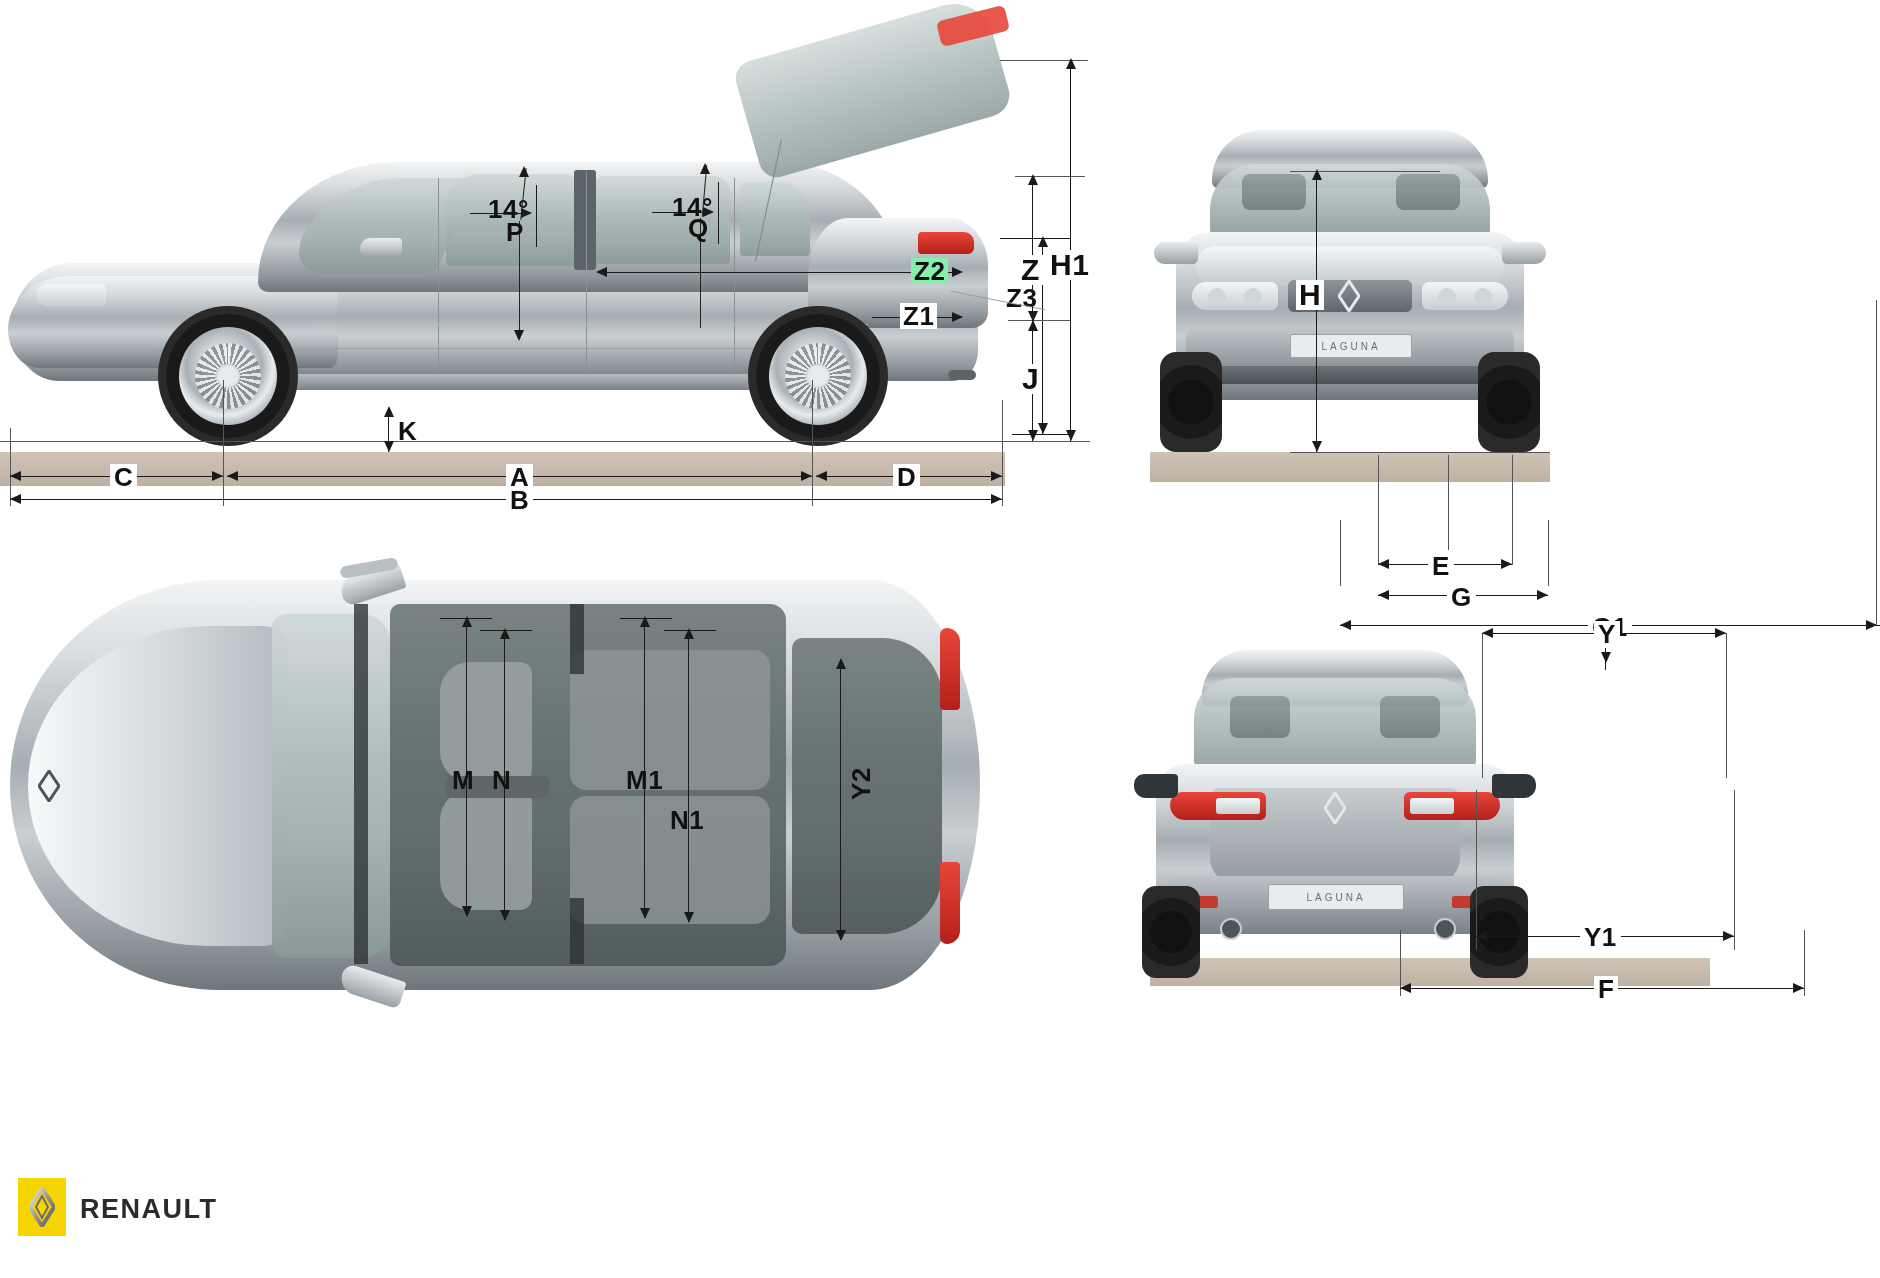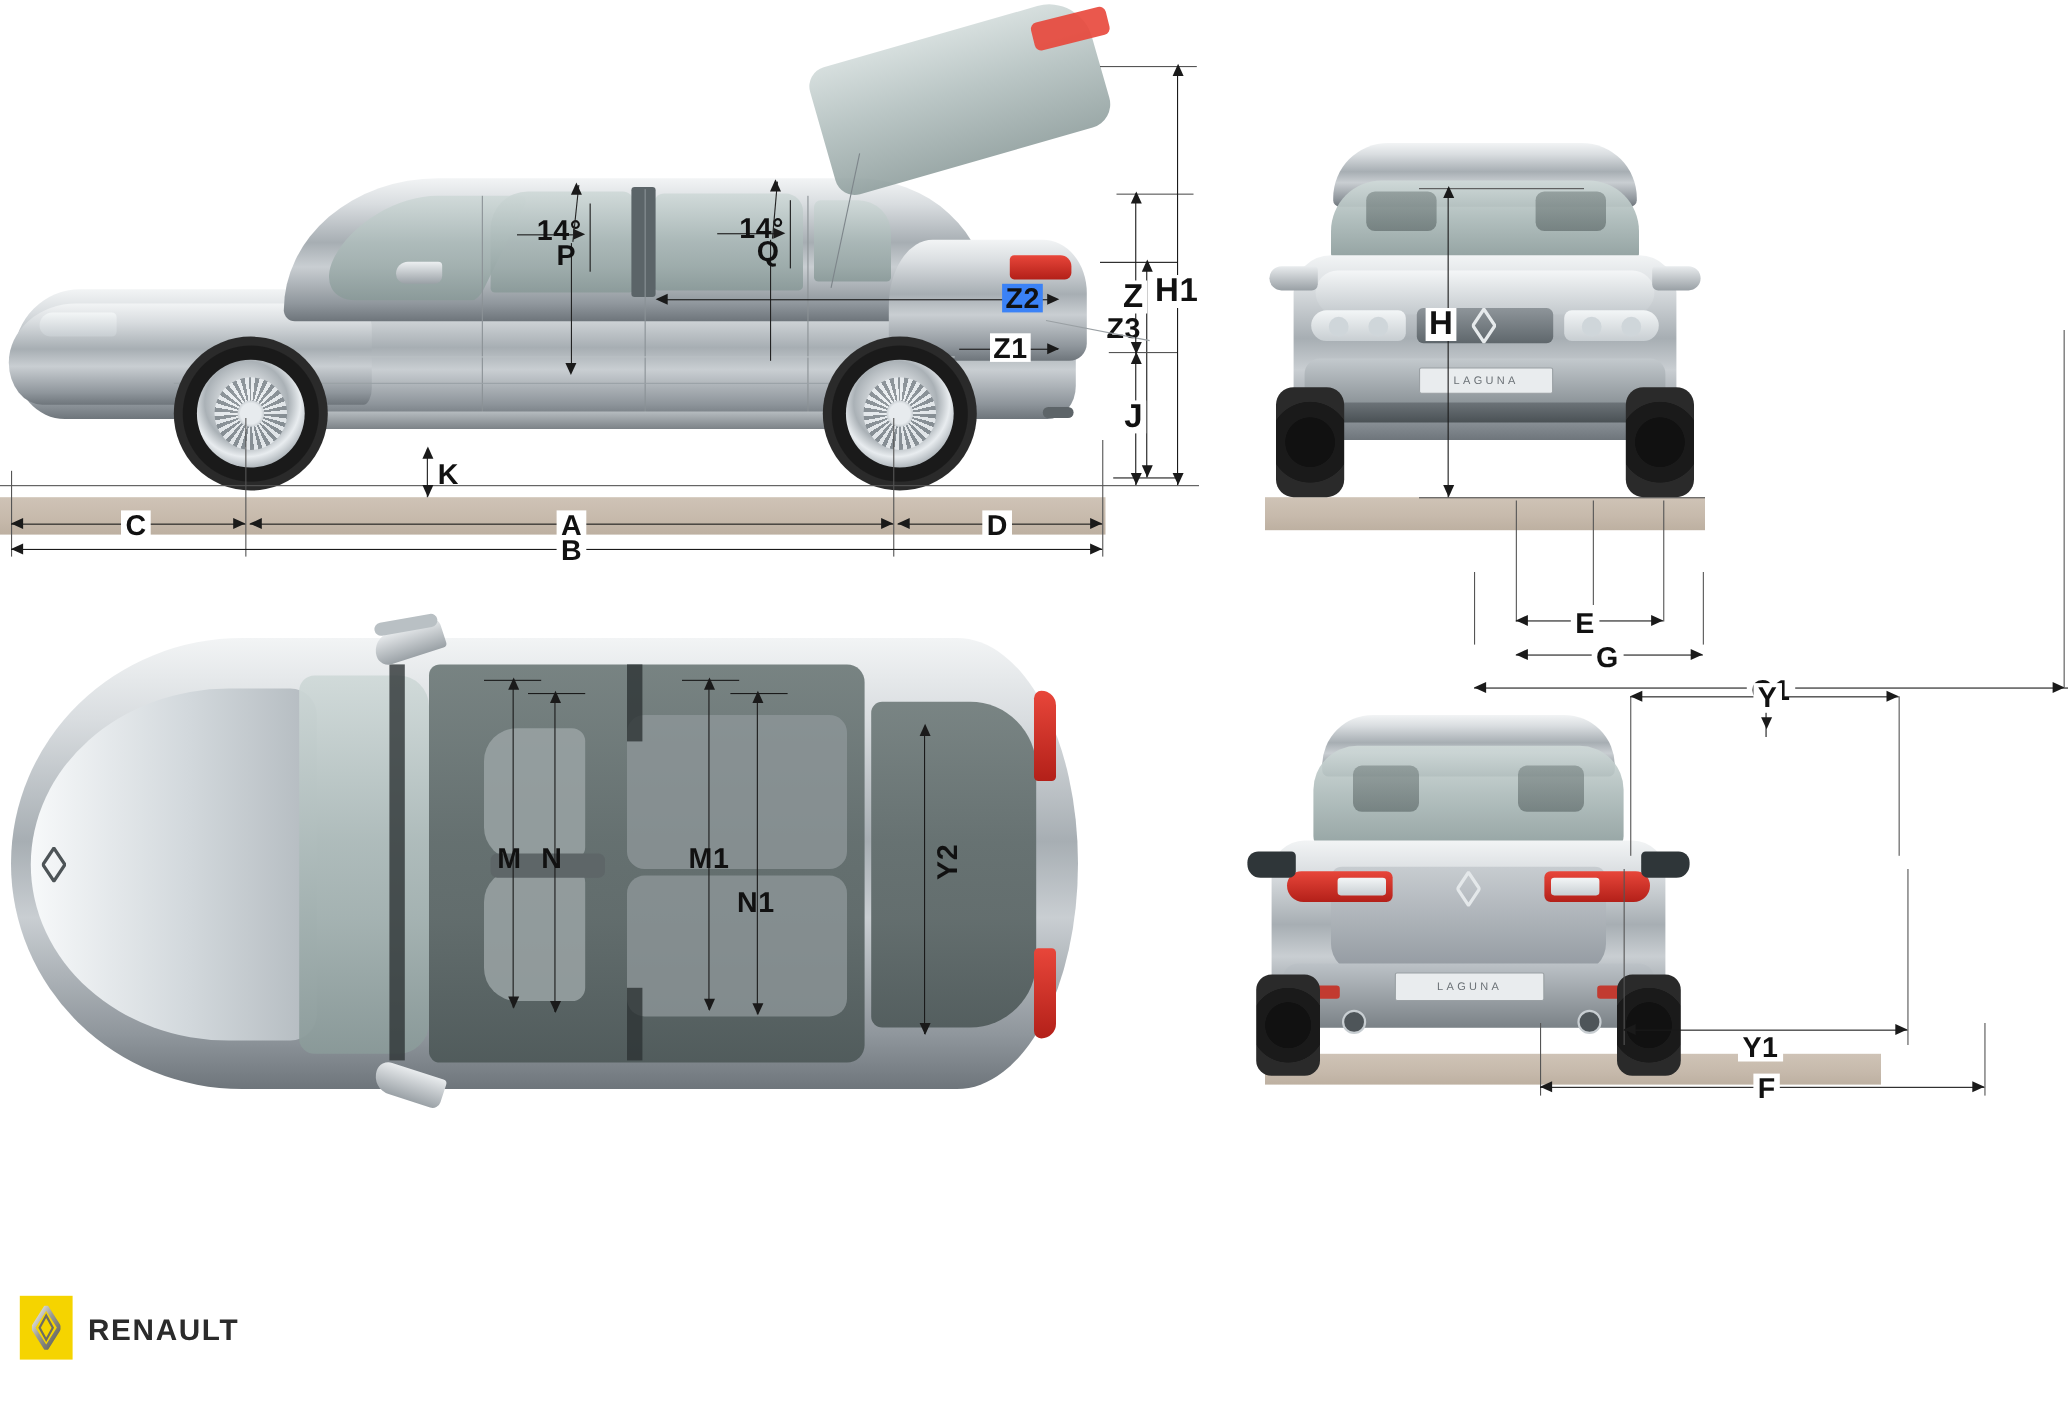--- a/index.html
+++ b/index.html
@@ -146,21 +146,21 @@
       <div class="vline" style="left:700px;top:218px;height:110px;background:#222;"></div>
       <div class="lbl md" style="left:688px;top:215px;">Q</div>
       <div class="vline" style="left:704px;top:165px;height:52px;background:#222;transform:rotate(5deg);"></div>
       <div class="arrU" style="left:700px;top:163px;"></div>
     </div>
 
     <div>
       <div class="hline" style="left:600px;top:272px;width:360px;background:#1a1a1a;"></div>
       <div class="arrL" style="left:596px;top:267px;"></div>
       <div class="arrR" style="left:952px;top:267px;"></div>
-      <div class="lbl md" style="left:911px;top:258px;background:#3b82f6;padding:0 3px;">Z2</div>
+      <div class="lbl md" style="left:911px;top:258px;background:#86efac;padding:0 3px;">Z2</div>
     </div>
 
     <div>
       <div class="hline" style="left:872px;top:317px;width:90px;background:#1a1a1a;"></div>
       <div class="arrR" style="left:952px;top:312px;"></div>
       <div class="lbl md" style="left:900px;top:303px;background:#fff;padding:0 3px;">Z1</div>
     </div>
 
     <div>
       <div class="vline" style="left:1042px;top:238px;height:196px;background:#1a1a1a;"></div>
@@ -516,21 +516,21 @@
       <div class="arrD" style="left:1601px;top:652px;"></div>
       <div class="vline" style="left:1605px;top:648px;height:22px;background:#1a1a1a;"></div>
     </div>
 
     <div>
       <div class="ext" style="left:1476px;top:790px;height:160px;"></div>
       <div class="ext" style="left:1734px;top:790px;height:160px;"></div>
       <div class="hline" style="left:1476px;top:936px;width:258px;background:#1a1a1a;"></div>
       <div class="arrL" style="left:1476px;top:931px;"></div>
       <div class="arrR" style="left:1723px;top:931px;"></div>
-      <div class="lbl md" style="left:1580px;top:924px;background:#fff;padding:0 4px;margin-top:15px;">Y1</div>
+      <div class="lbl md" style="left:1580px;top:924px;background:#fff;padding:0 4px;">Y1</div>
     </div>
 
     <div>
       <div class="ext" style="left:1400px;top:930px;height:66px;"></div>
       <div class="ext" style="left:1804px;top:930px;height:66px;"></div>
       <div class="hline" style="left:1400px;top:988px;width:404px;background:#1a1a1a;"></div>
       <div class="arrL" style="left:1400px;top:983px;"></div>
       <div class="arrR" style="left:1793px;top:983px;"></div>
       <div class="lbl md" style="left:1594px;top:976px;background:#fff;padding:0 4px;">F</div>
     </div>

